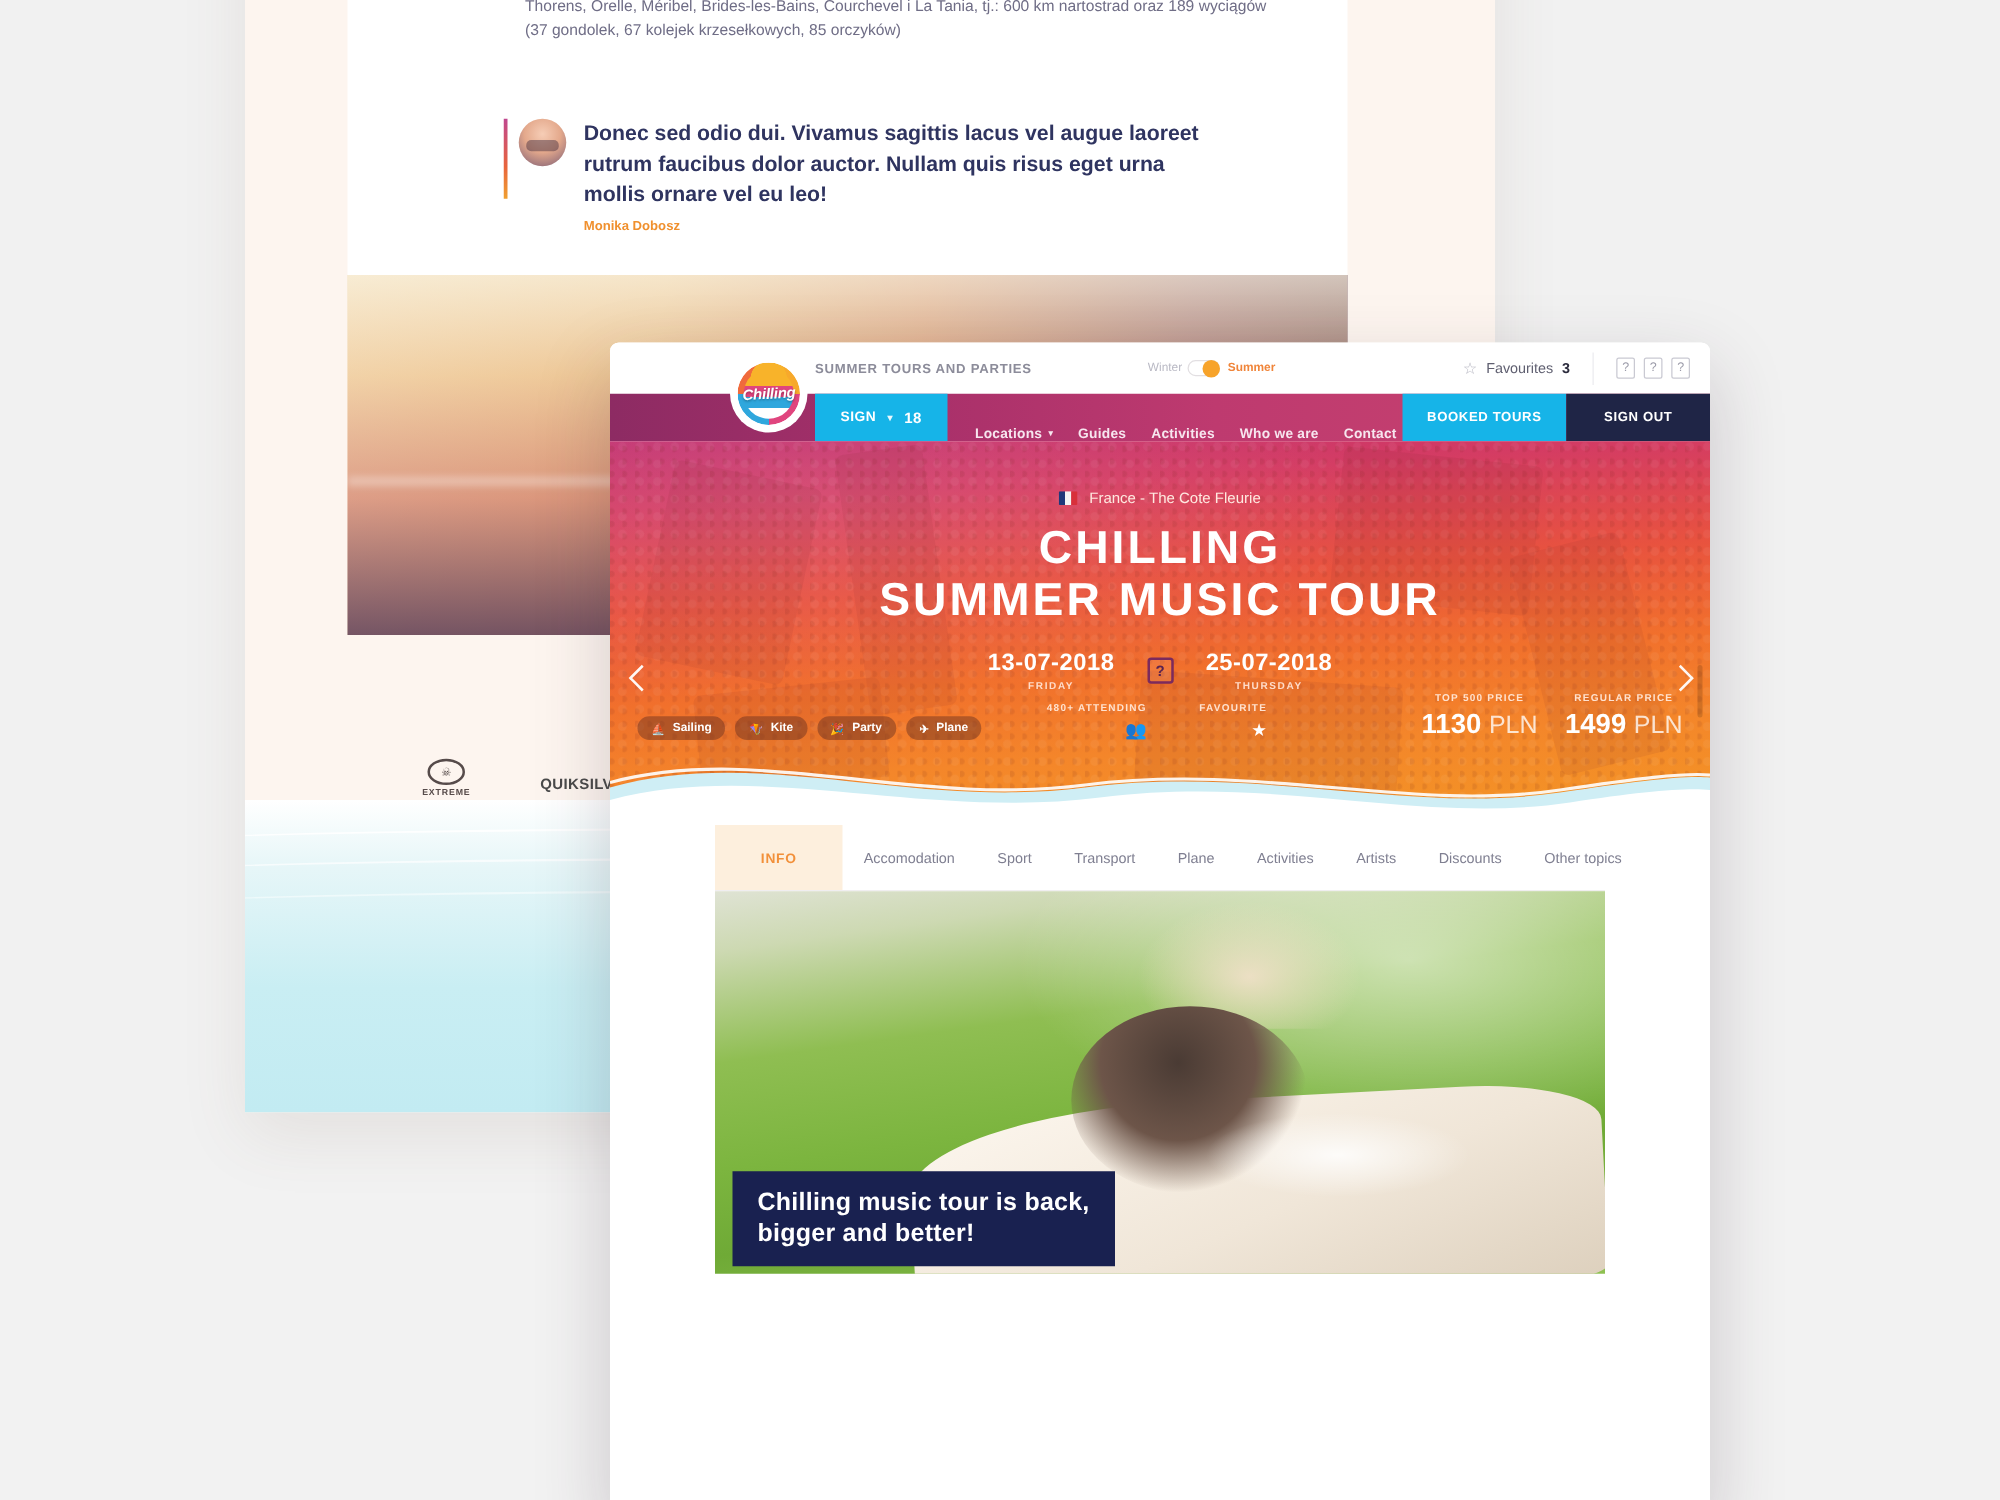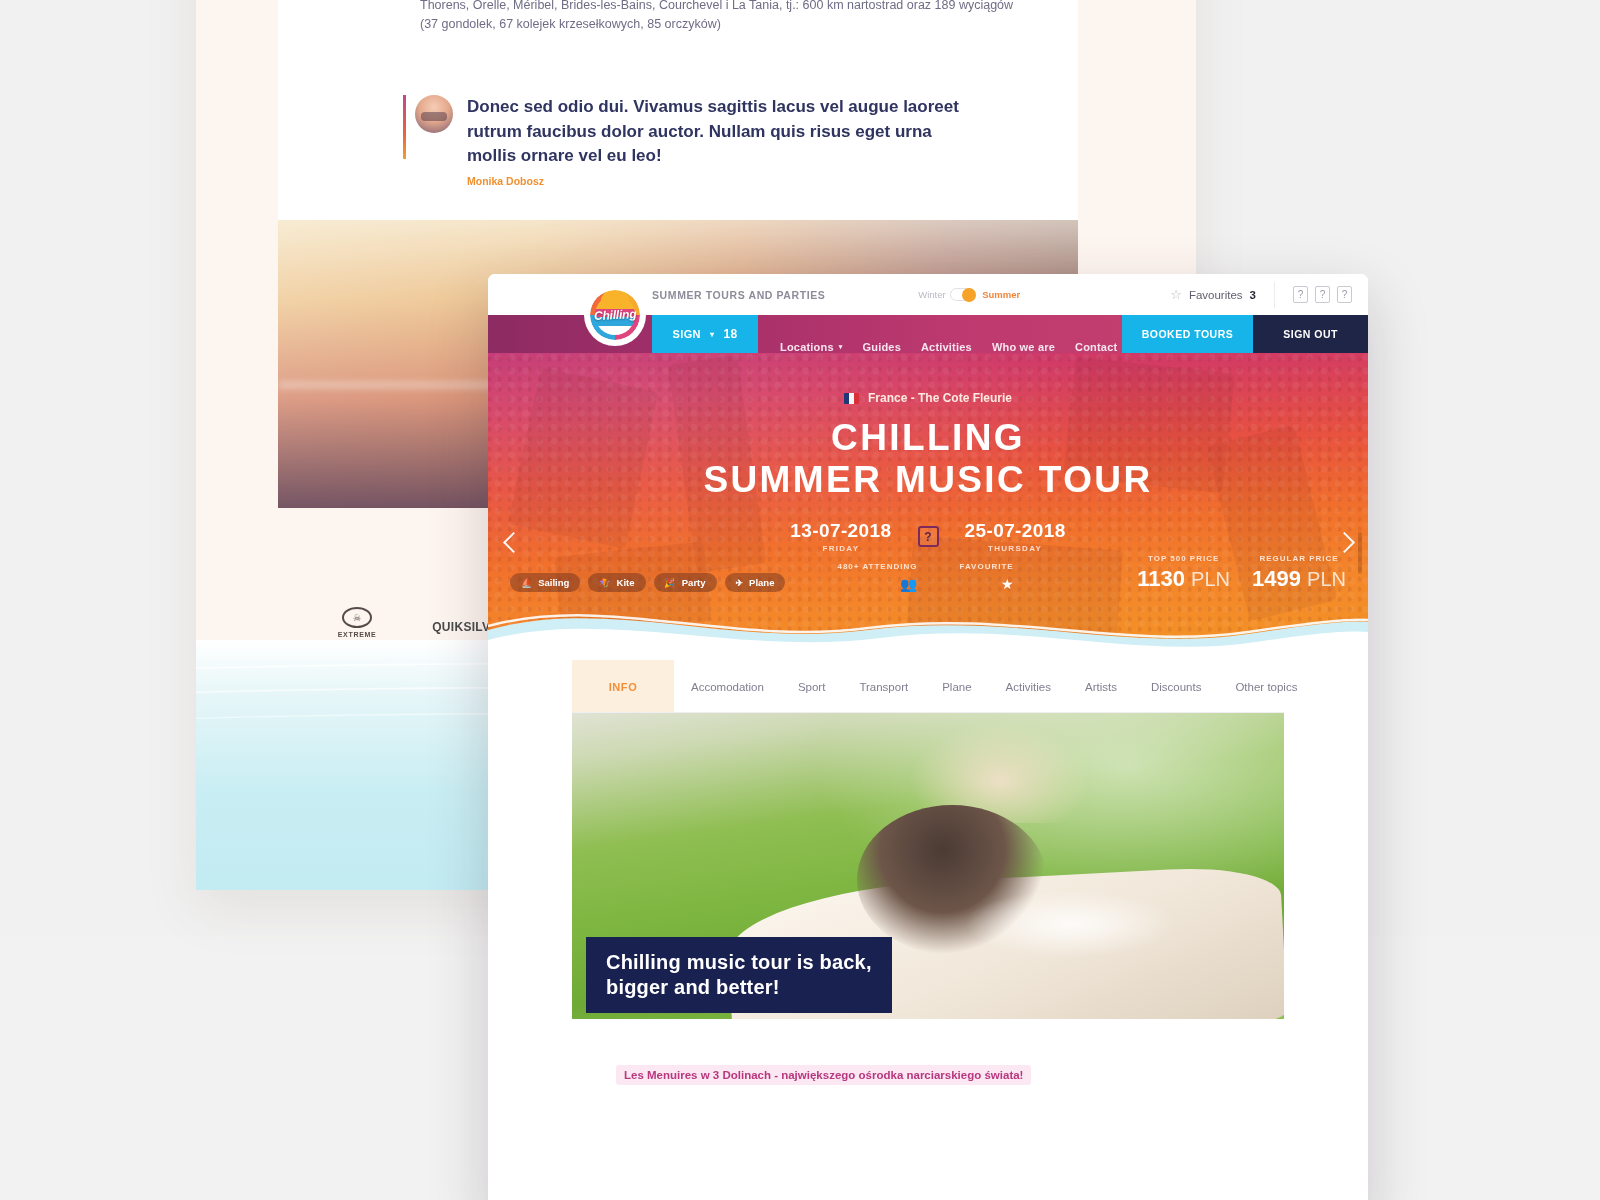--- a/index.html
+++ b/index.html
@@ -225,21 +225,21 @@
   .arrow.right { right: 12px; }
   .arrow.right::before { transform: rotate(-135deg); left: 7px; }
 
   .hero-inner { position:relative; z-index:5; text-align:center; padding-top: 38px; }
   .country { display:flex; align-items:center; justify-content:center; gap:9px; }
   .flag { width: 15px; height: 11px; display:flex; border-radius:1px; overflow:hidden; }
   .flag b { flex:1; }
   .flag b:nth-child(1){ background:#20387a; }
   .flag b:nth-child(2){ background:#f4f4f4; }
   .flag b:nth-child(3){ background:#d8303b; }
-  .country span { font-size: 12px; color:#ffe9e0; font-weight:700; }
+  .country span { font-size: 12px; color:#ffe9e0; font-weight:400; }
 
   .h-title1 {
     margin-top: 14px; font-size: 37px; font-weight: 800; letter-spacing: 2.4px; color:#fff; line-height:1;
   }
   .h-title2 {
     margin-top: 5px; font-size: 37px; font-weight: 800; letter-spacing: 2.4px; color:#fff; line-height:1;
   }
   .dates {
     margin-top: 22px; display:flex; align-items:center; justify-content:center; gap: 26px;
   }
@@ -562,19 +562,18 @@
         <div class="girl"></div>
         <div class="spray"></div>
         <div class="caption">
           <div>Chilling music tour is back,</div>
           <div>bigger and better!</div>
         </div>
       </div>
     </div>
 
     <div class="article">
-      <span class="hl">Les Menuires w 3 Dolinach - największego ośrodka narciarskiego świata!</span>
     </div>
 
     <div class="scroll-nub"></div>
   </div>
 
 </div>
 
 </body></html>

